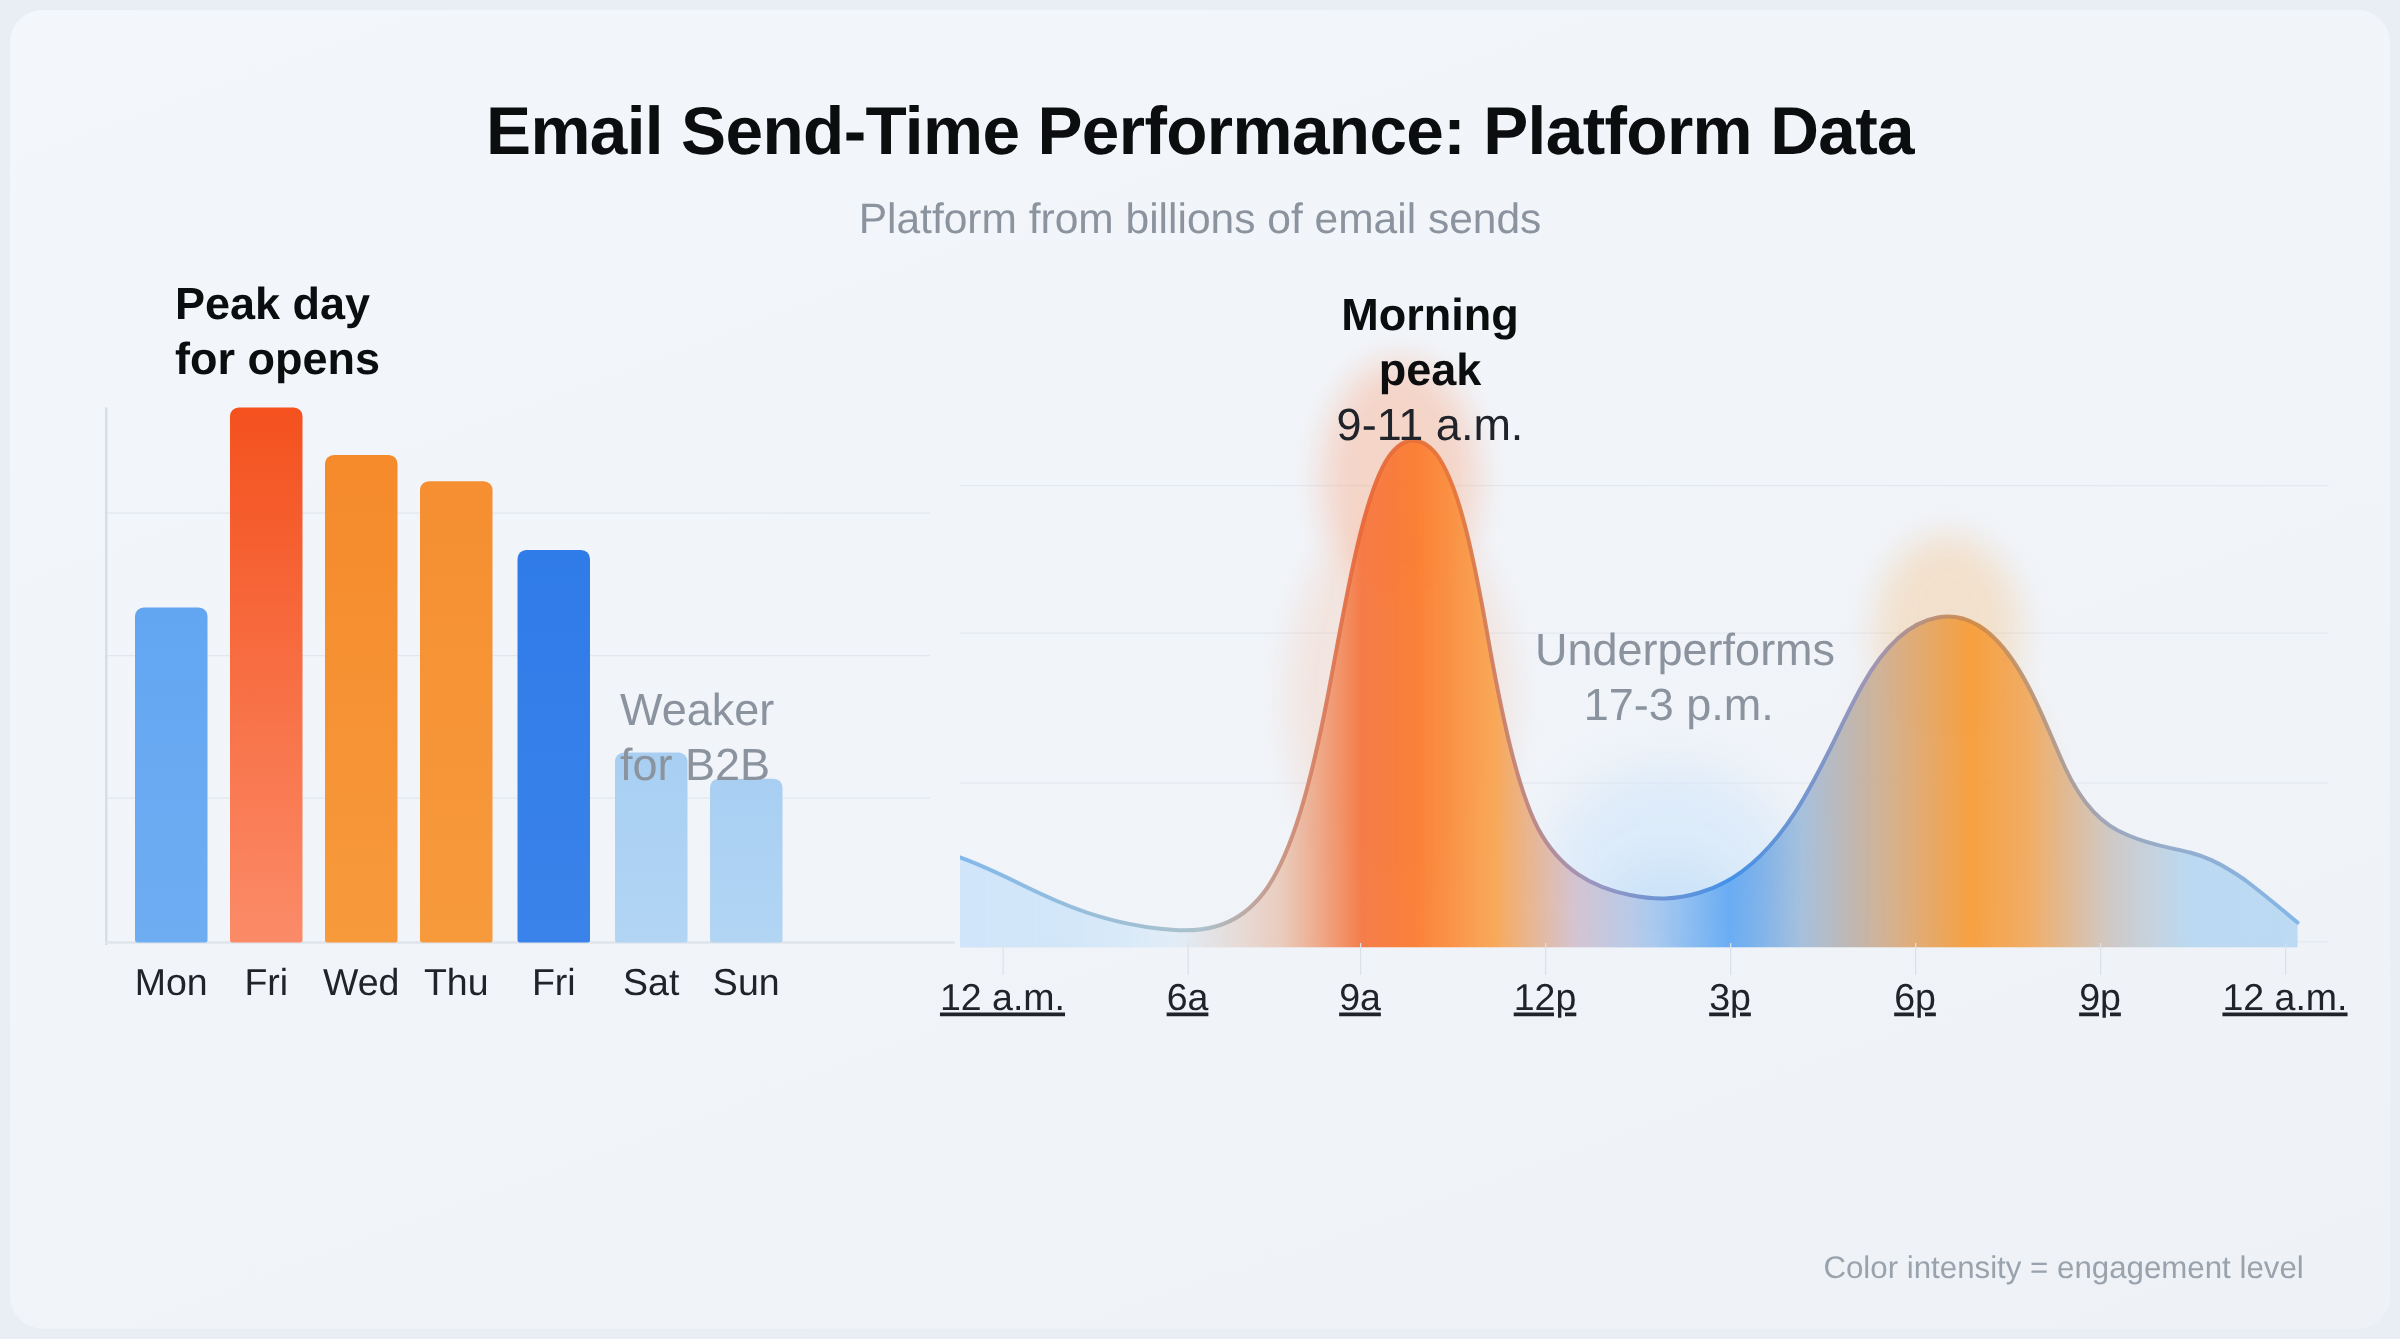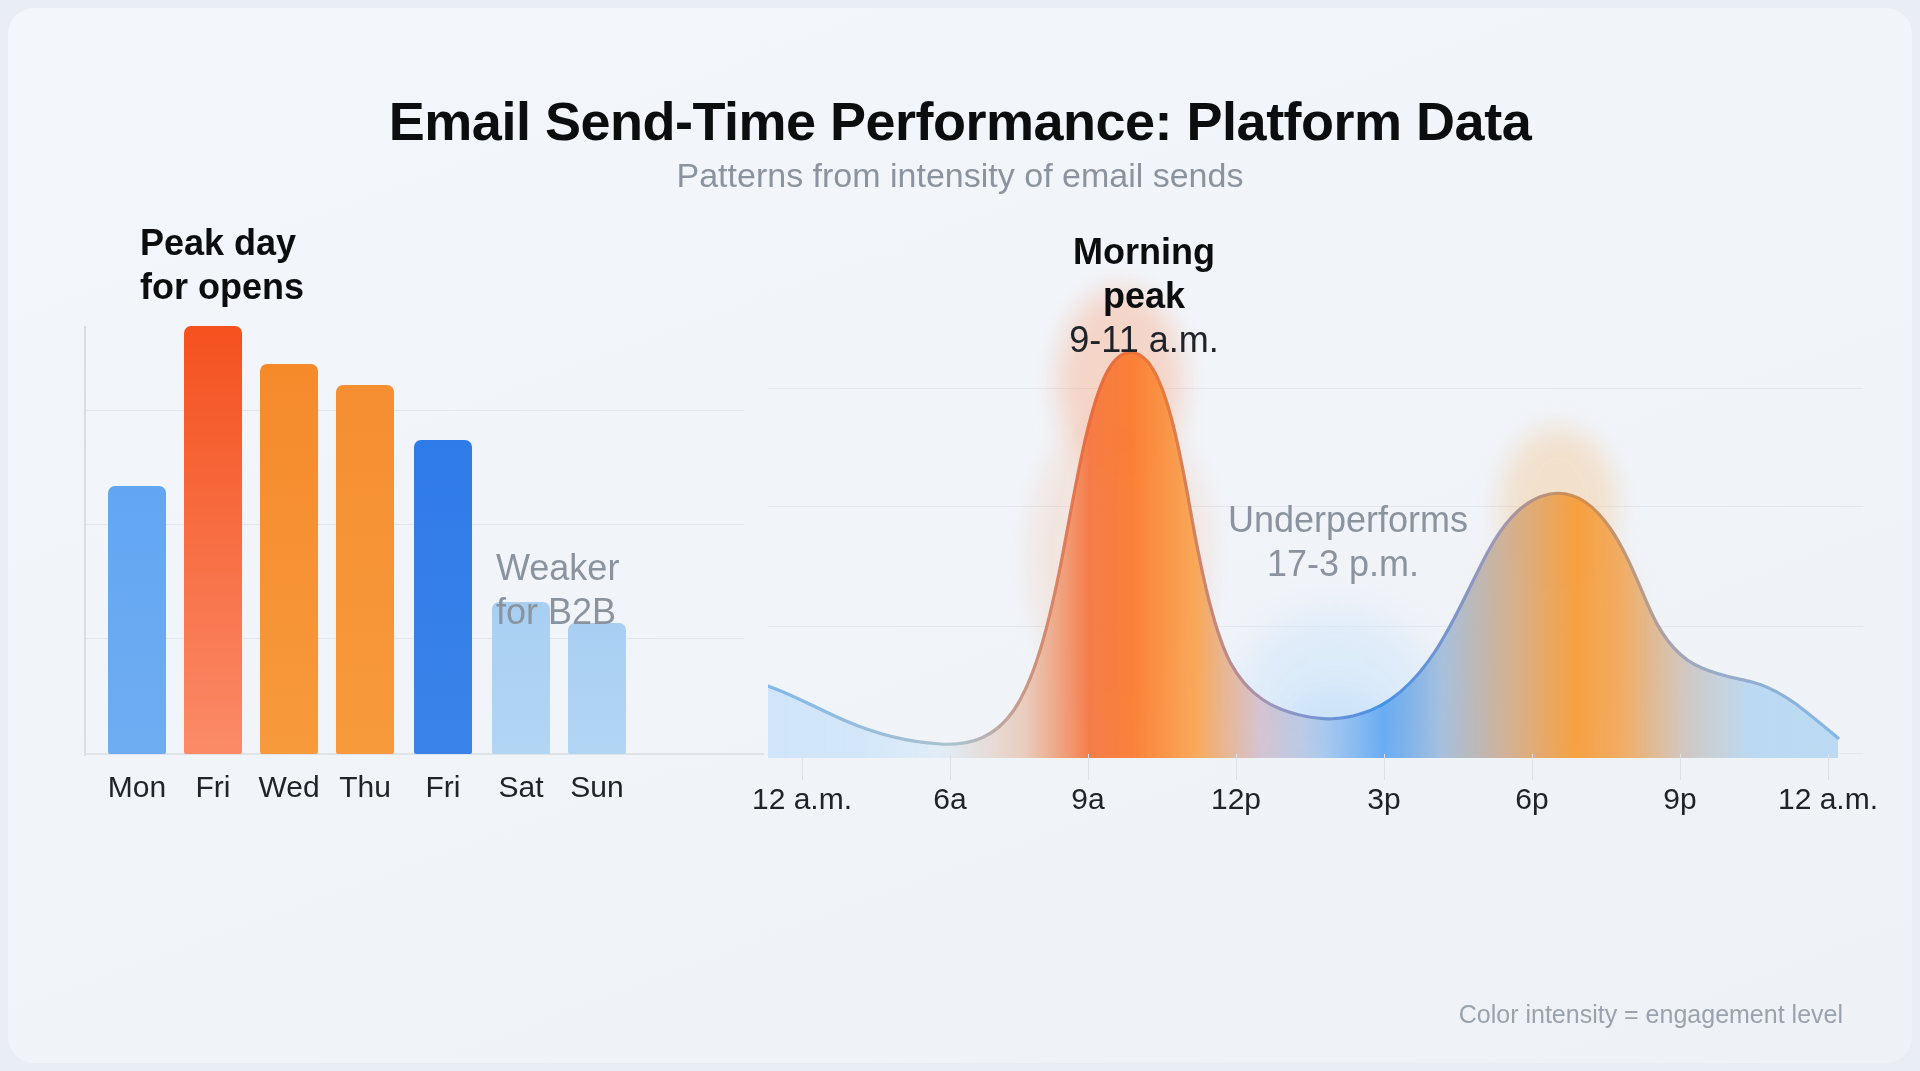--- a/index.html
+++ b/index.html
@@ -15,21 +15,20 @@
     background:linear-gradient(160deg,#f3f6fa 0%,#f1f4f9 45%,#eef2f7 100%);
     border-radius:26px;
     overflow:hidden;
   }
   
   .title{
     position:absolute;left:0;top:66px;width:1904px;
     text-align:center;
     font-size:54px;font-weight:bold;letter-spacing:-0.5px;
     color:#0b0d0f;
-    margin-top:16px;
   }
   .subtitle{
     position:absolute;left:0;top:148px;width:1904px;
     text-align:center;
     font-size:34px;font-weight:400;
     color:#8b949e;
   }
   
   .bars-panel{position:absolute;left:68px;top:250px;width:680px;height:660px;}
   .bars-grid-line{
@@ -62,34 +61,34 @@
   .curve-grid-line{
     position:absolute;left:0;width:1095px;height:1px;background:#e4e9ef;
   }
   .curve-svg{position:absolute;left:0;top:0;}
   .tick{
     position:absolute;top:496px;width:1.4px;height:26px;background:#dbe1e9;
   }
   .time-labels{position:absolute;left:0;top:524px;width:1110px;height:48px;}
   .time-label{
     position:absolute;top:0;text-align:center;
-    font-size:30px;color:#20242a;
+    font-size:30px;color:#20242a;text-decoration:underline;
   }
   .footnote{
     position:absolute;right:69px;bottom:34px;
     font-size:25px;color:#9aa3ad;
   }
 </style>
 </head>
 <body>
 
 <div class="card">
 
   <div class="title">Email Send-Time Performance: Platform Data</div>
-  <div class="subtitle">Patterns from intensity of email sends</div>
+  <div class="subtitle">Platform from billions of email sends</div>
 
   <div class="bars-panel">
 
     <div class="bars-grid-line" style="top:152px"></div>
     <div class="bars-grid-line" style="top:266px"></div>
     <div class="bars-grid-line" style="top:380px"></div>
     <div class="y-axis"></div>
     <div class="axis-base"></div>
 
     <div class="bars-area">

